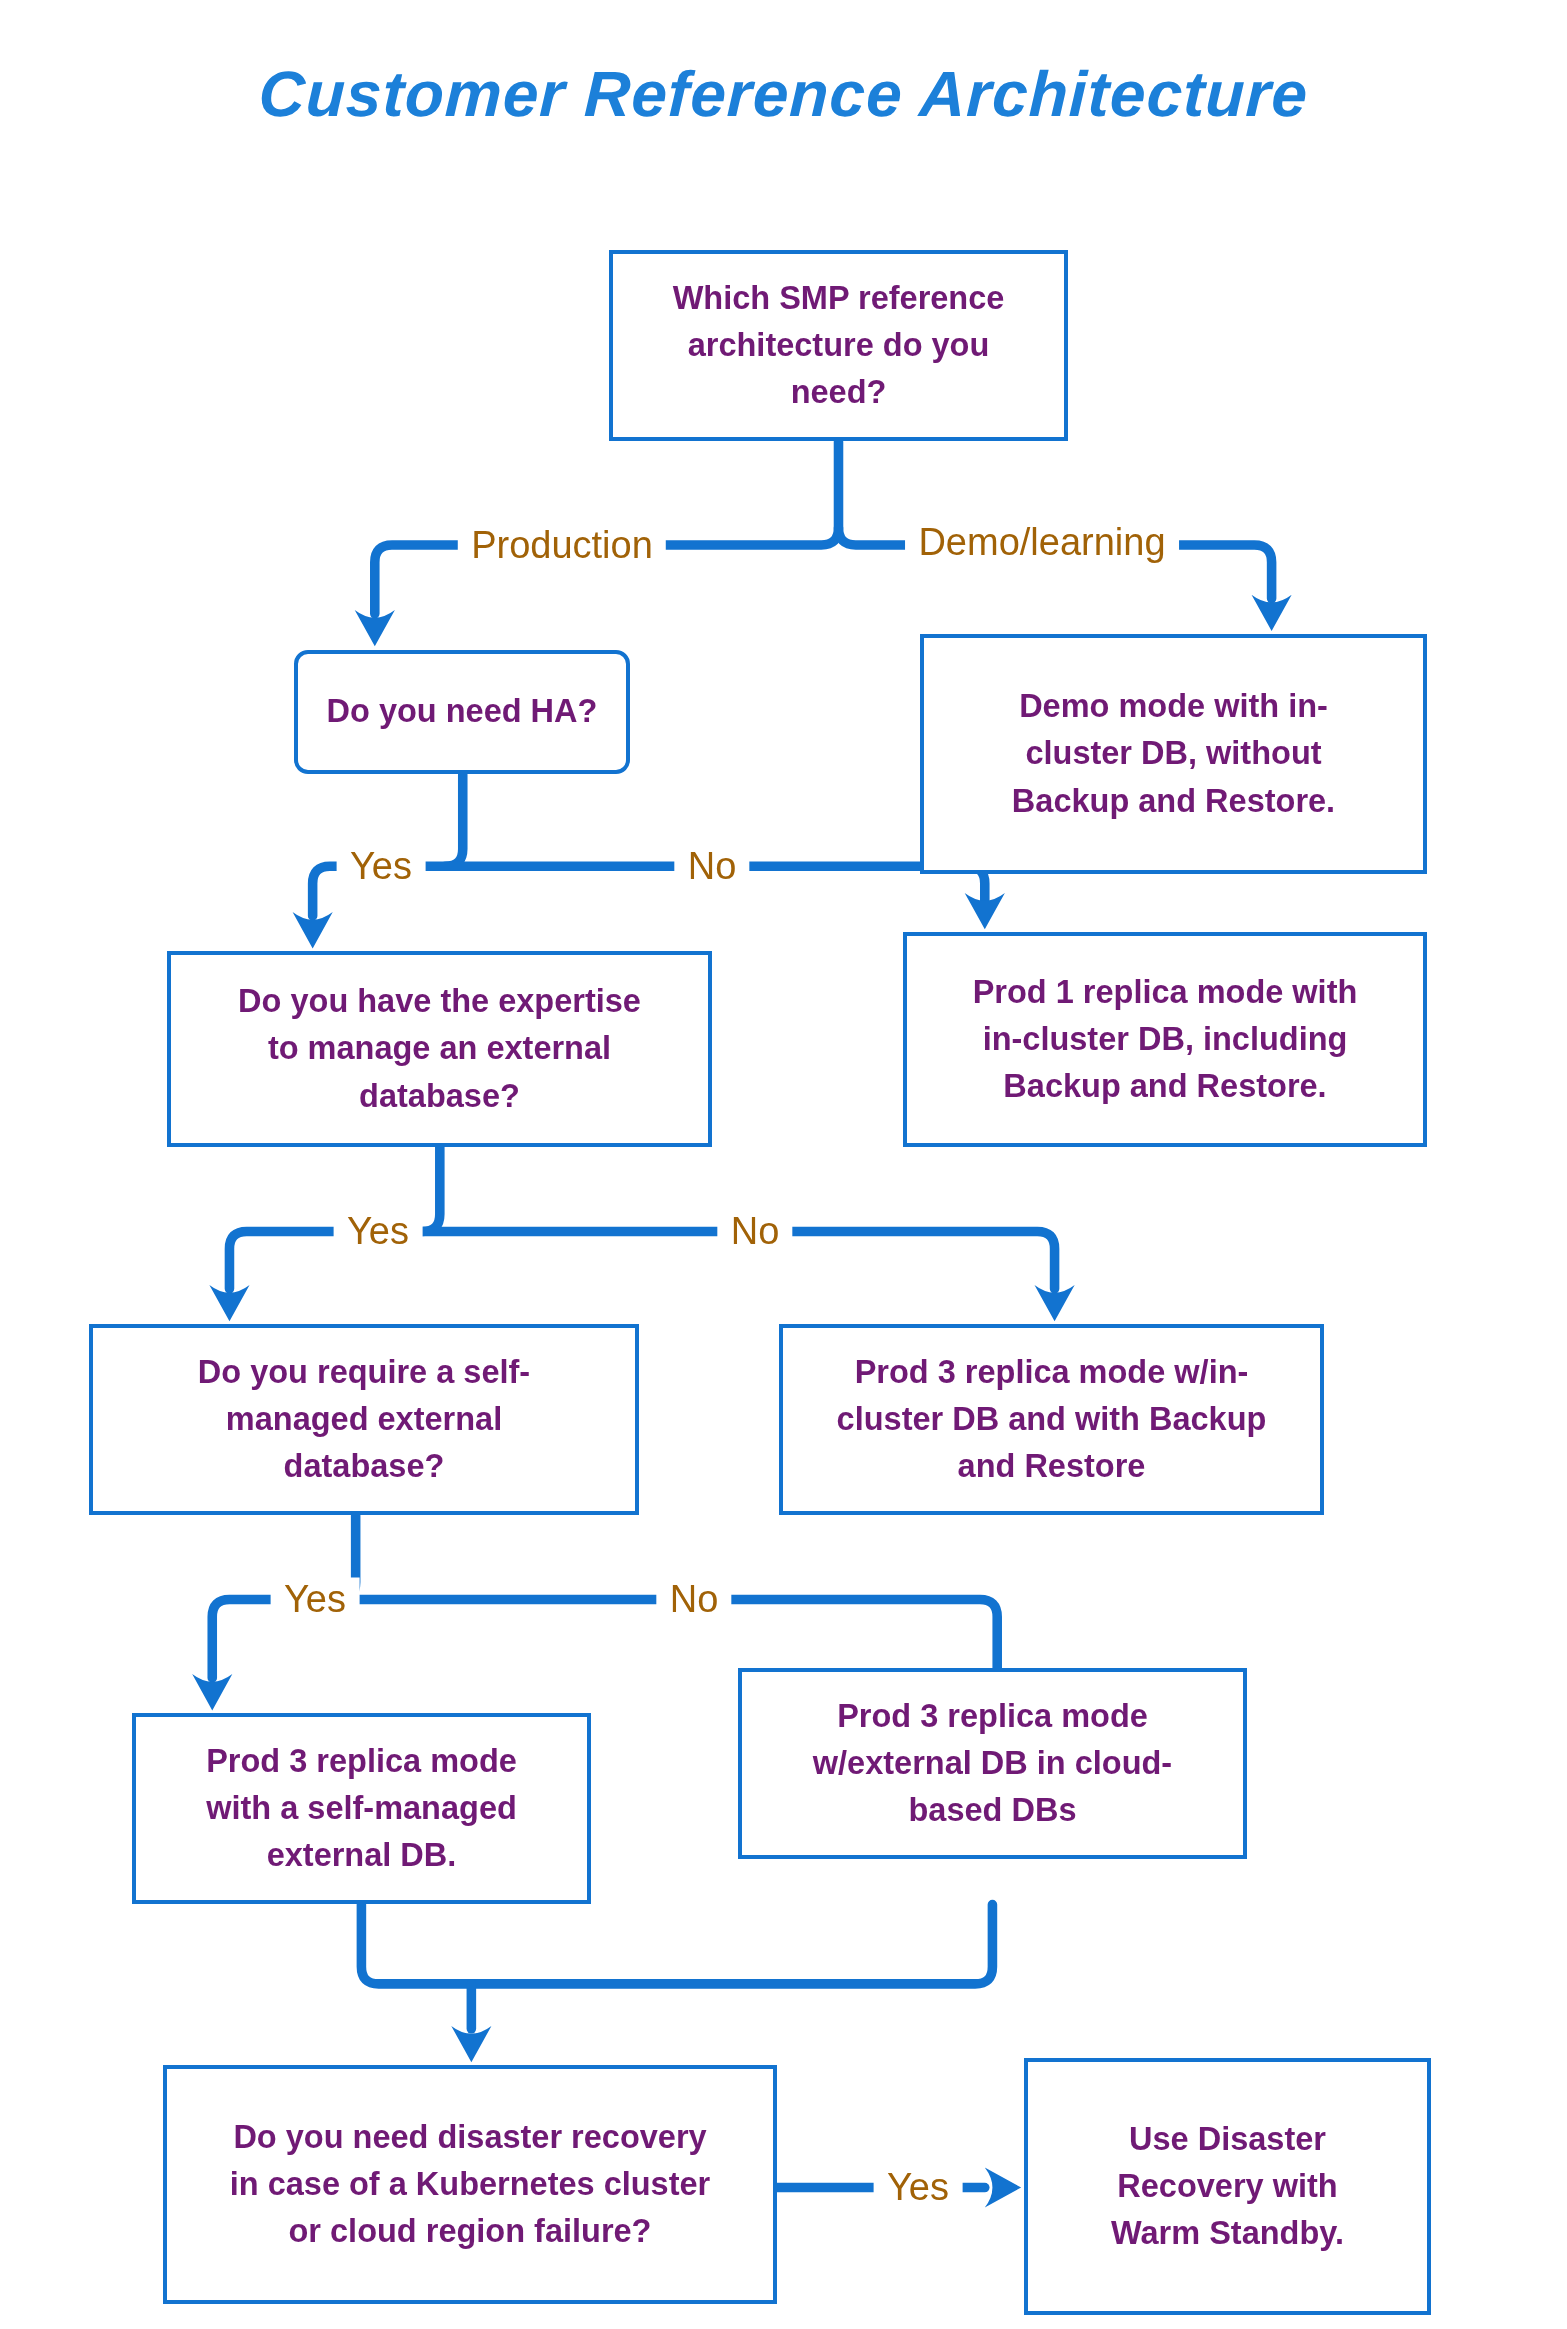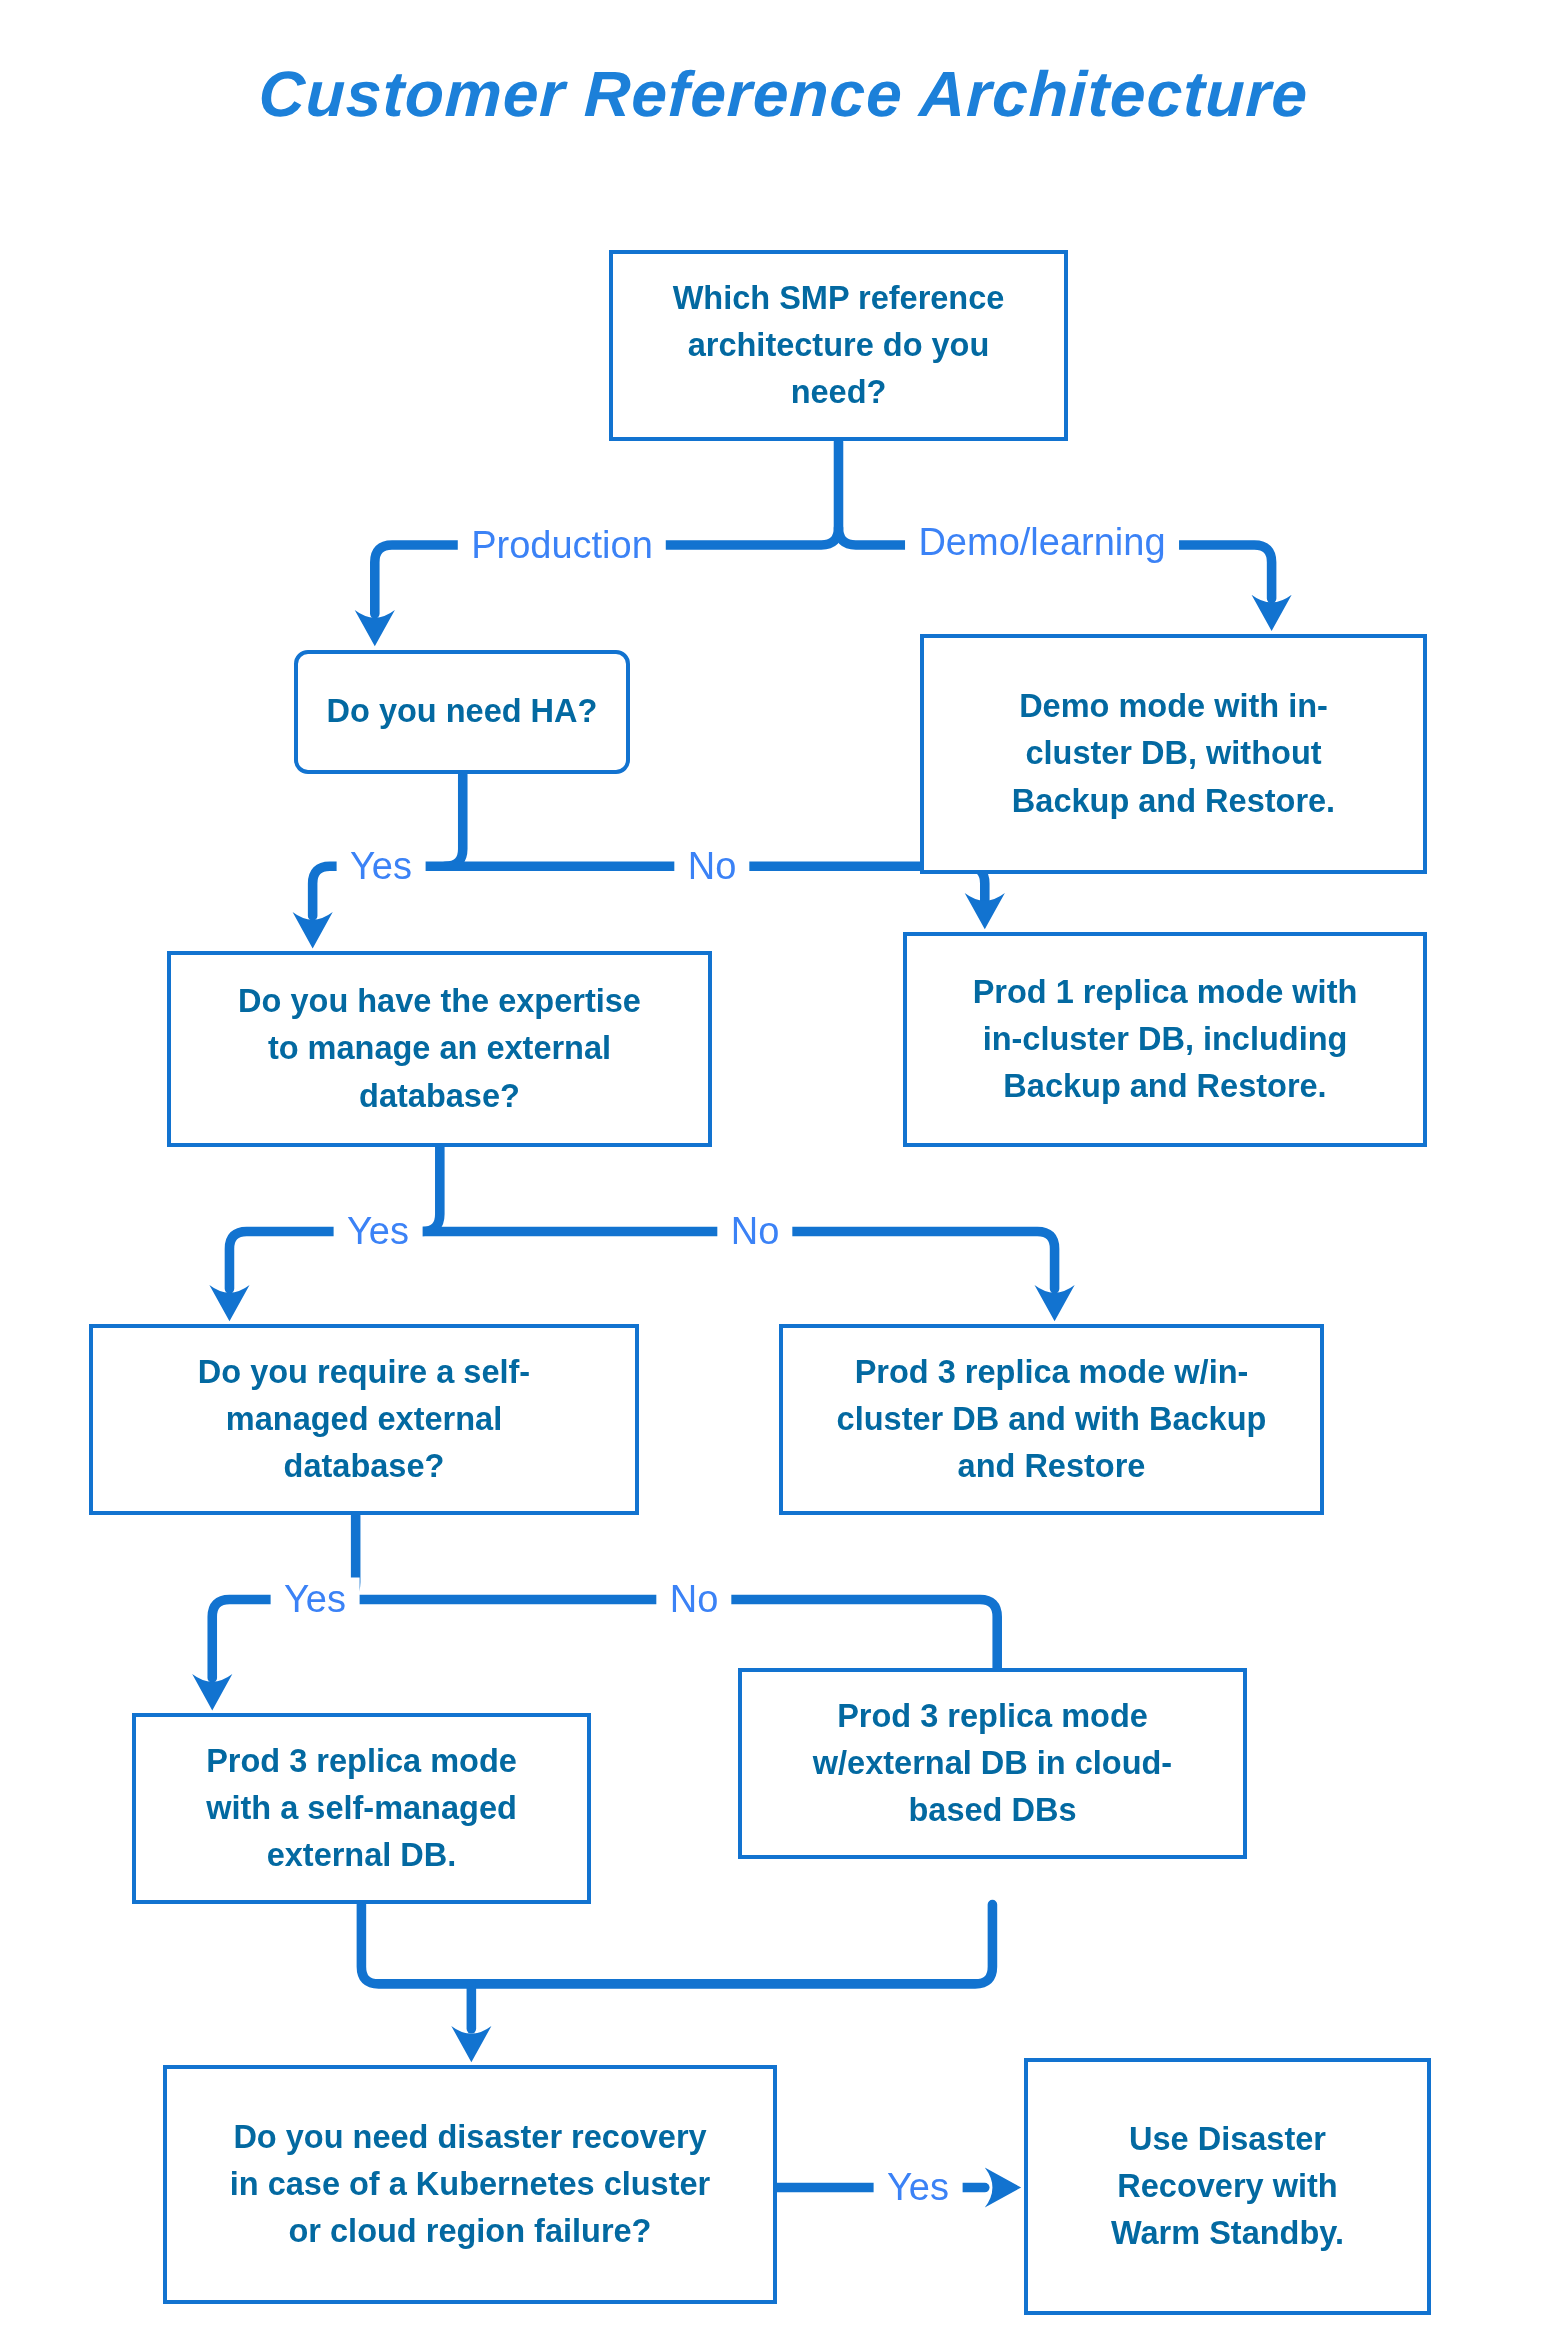--- a/index.html
+++ b/index.html
@@ -43,36 +43,36 @@
     stroke-linejoin: round;
   }
   svg.wires path.head {
     fill: #1273d0;
     stroke: none;
   }
   .node {
     position: absolute;
     border: 4.8px solid #1273d0;
     background: #ffffff;
-    color: #0369a1;
+    color: #701a75;
     font-weight: bold;
     font-size: 32.5px;
     line-height: 1.45;
     display: flex;
     align-items: center;
     justify-content: center;
     text-align: center;
     box-sizing: border-box;
   }
   .node > span { display: inline-block; }
   .edge-label {
     position: absolute;
     transform: translate(-50%, -50%);
     background: #ffffff;
-    color: #3b82f6;
+    color: #a16207;
     font-size: 38px;
     font-weight: 400;
     padding: 0 13.4px;
     white-space: nowrap;
   }
   
   .n-root      { left: 609px;  top: 250px;  width: 459px; height: 191px; }
   .n-root span { width: 401px; }
   .n-ha        { left: 294px;  top: 650px;  width: 336px; height: 124px; border-radius: 14px; }
   .n-ha span   { width: 306px; }

